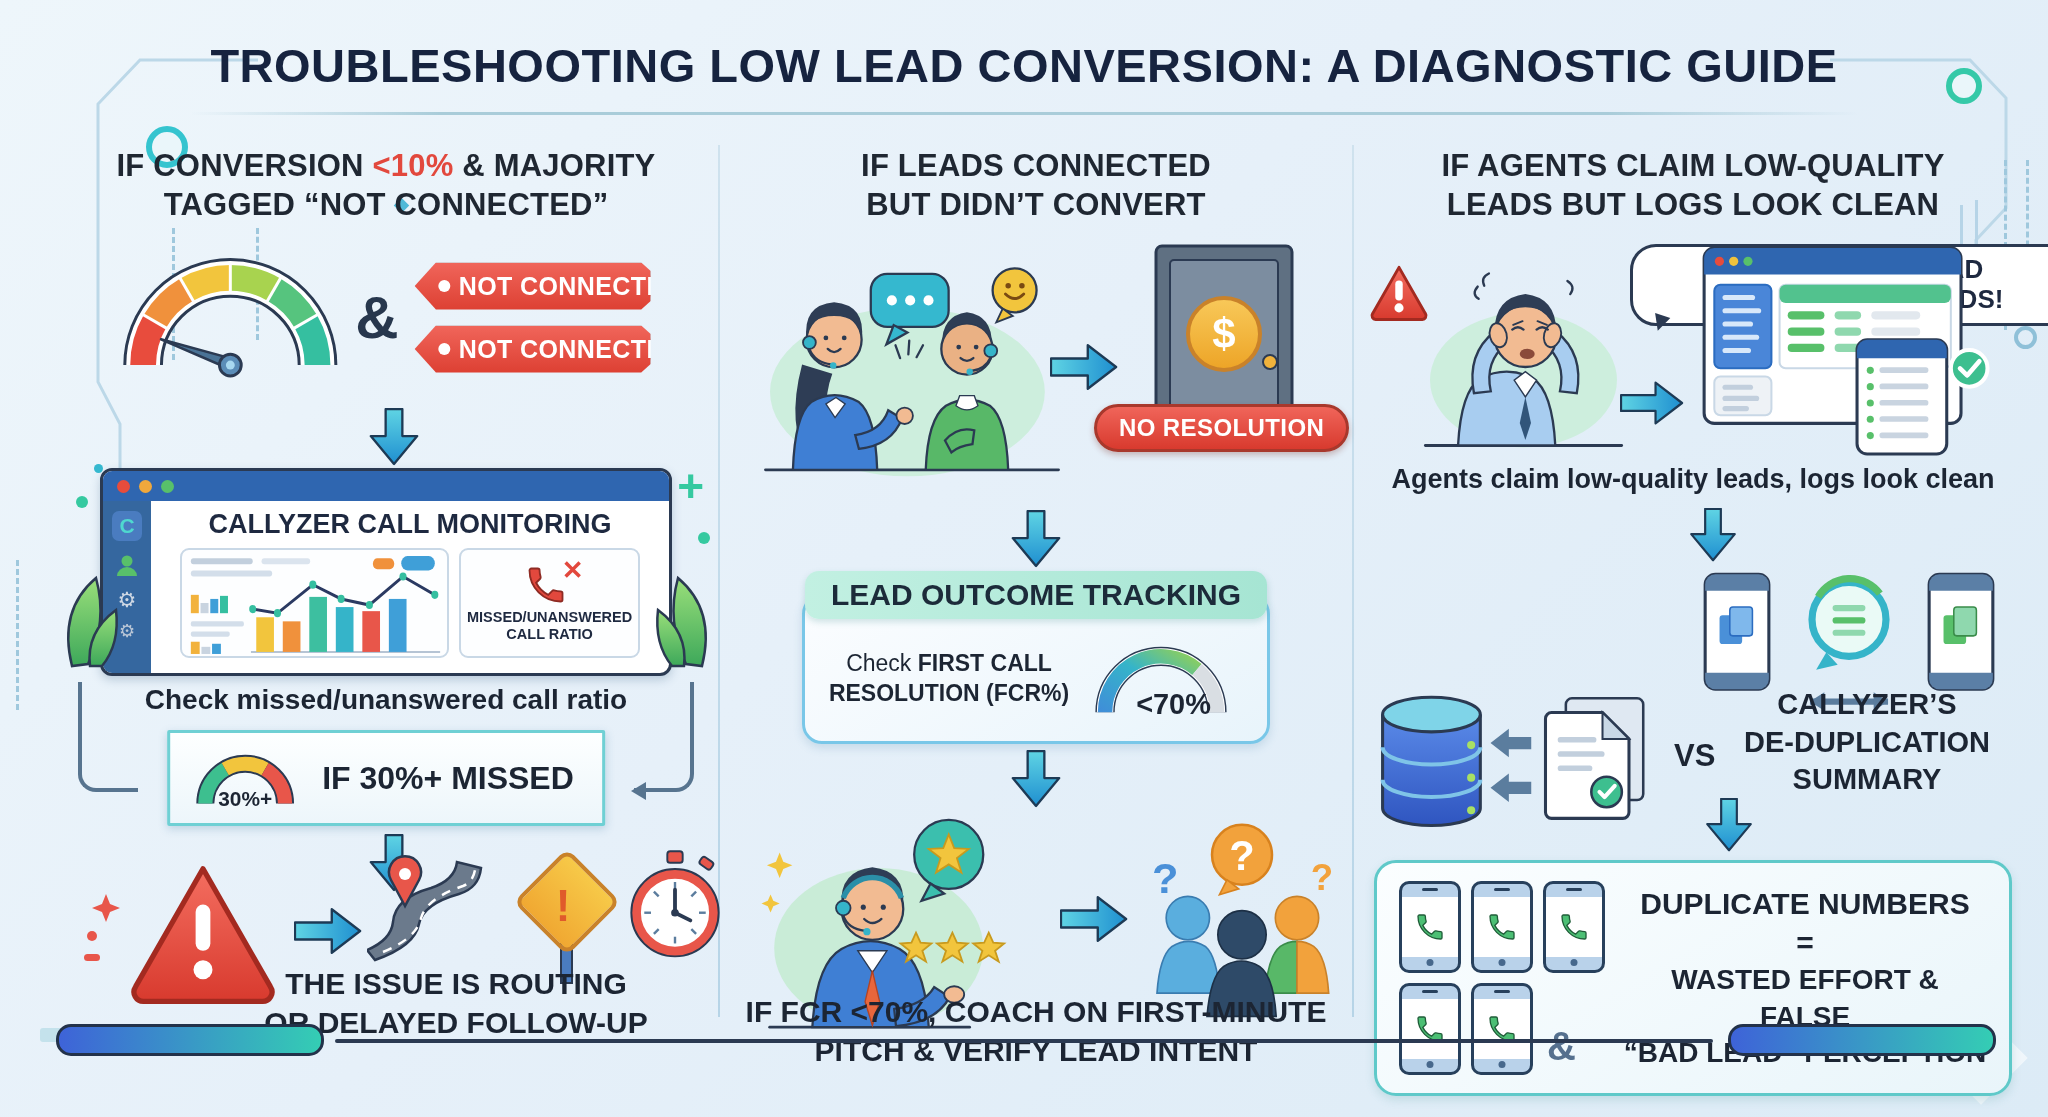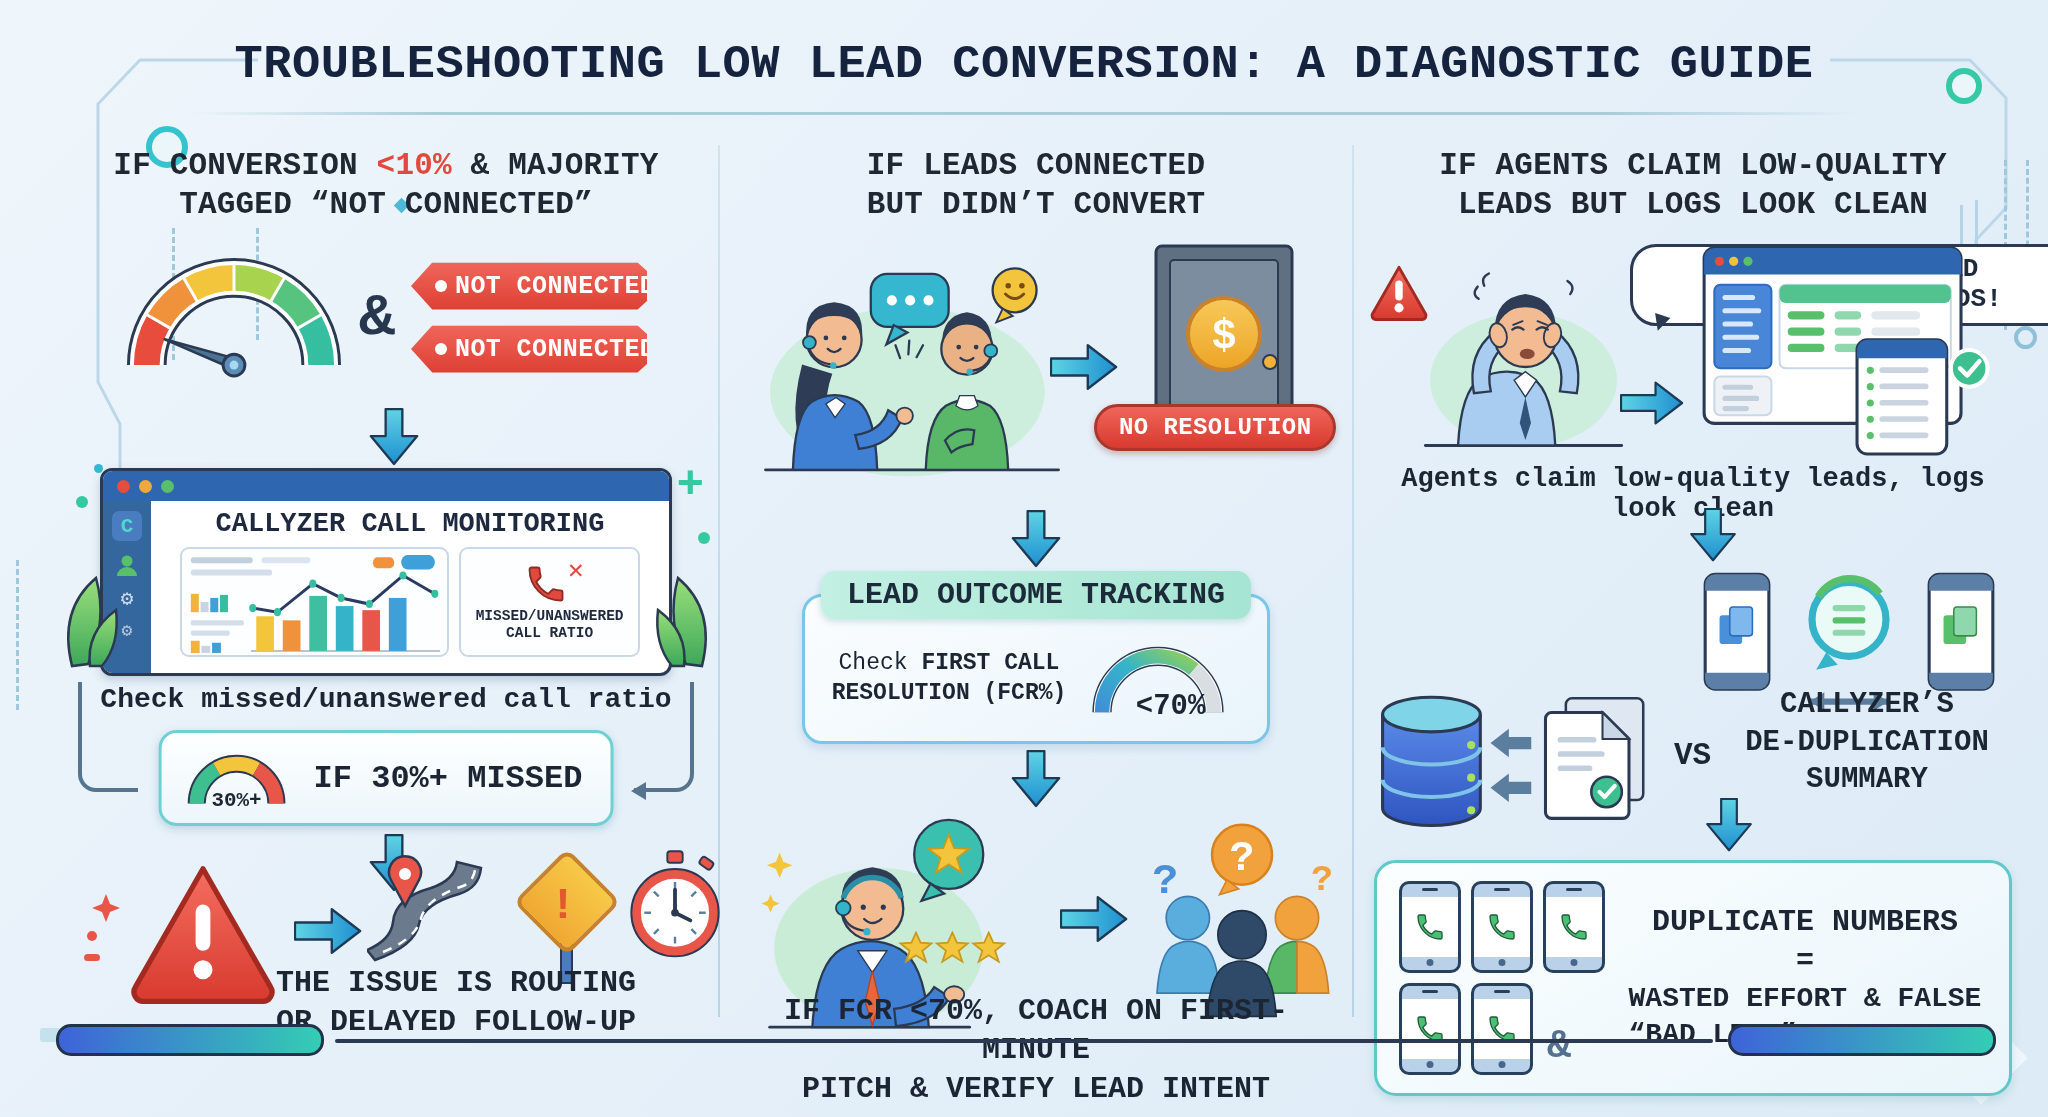--- a/index.html
+++ b/index.html
@@ -1,18 +1,18 @@
 <!DOCTYPE html>
 <html><head>
 <meta charset="utf-8">
 <style>
   html,body{margin:0;padding:0;background:#d9e6f2;}
   .stage{position:relative;width:2048px;height:1117px;overflow:hidden;
     background:linear-gradient(135deg,#eef6fb 0%,#e6f0f9 45%,#dcebf6 100%);
-    font-family:Liberation Mono, monospace;color:#1d2737;}
+    font-family:Liberation Sans, sans-serif;color:#1d2737;}
   .abs{position:absolute;}
   
   .title{position:absolute;top:38px;left:0;width:100%;text-align:center;
     font-size:47px;font-weight:800;letter-spacing:.5px;color:#16233f;}
   .title-underline{position:absolute;top:112px;left:190px;right:190px;height:3px;
     background:linear-gradient(90deg,rgba(170,204,216,0),#a9ccd9 15%,#a9ccd9 85%,rgba(170,204,216,0));}
   .v-divider{position:absolute;top:145px;bottom:100px;width:2px;
     background:linear-gradient(#cfe2ee,#b6d4e7);}
   
   .col{position:absolute;top:146px;}
@@ -50,21 +50,21 @@
   
   .bracket-l{position:absolute;left:16px;top:8px;width:56px;height:106px;
     border-left:4px solid #57748f;border-bottom:4px solid #57748f;border-bottom-left-radius:18px;}
   .bracket-r{position:absolute;right:16px;top:8px;width:56px;height:106px;
     border-right:4px solid #57748f;border-bottom:4px solid #57748f;border-bottom-right-radius:18px;}
   .bracket-r::after{content:"";position:absolute;left:-12px;bottom:-12px;
     border:9px solid transparent;border-right:15px solid #57748f;}
   .check-label{position:absolute;top:10px;width:100%;text-align:center;font-size:28px;
     font-weight:700;color:#1c2533;}
   .if-missed-box{display:flex;align-items:center;gap:16px;padding:8px 28px 8px 14px;
-    background:linear-gradient(#fdffff,#edf6fb);border:3px solid #6fd0d4;border-radius:18px;
+    background:linear-gradient(#fdffff,#edf6fb);border:3px solid #6fd0d4;border-radius:2px;
     box-shadow:0 3px 8px rgba(60,120,160,.25);}
   .if-missed-label{font-size:32px;font-weight:800;color:#1c2533;white-space:nowrap;}
   .conclusion{font-size:30px;font-weight:800;text-align:center;line-height:1.3;color:#1c2533;}
   
   .pill-red{display:inline-block;padding:7px 22px;background:linear-gradient(#f0655a,#d83a2e);
     border:3px solid #a8382c;border-radius:999px;color:#fff;font-weight:800;font-size:24px;
     letter-spacing:.4px;box-shadow:0 3px 6px rgba(120,40,30,.3);white-space:nowrap;}
   .track-box{position:relative;width:468px;box-sizing:border-box;border:3px solid #79c7e8;
     border-radius:20px;background:linear-gradient(150deg,#fbfdff,#e8f4fb);
     padding:30px 18px 16px;box-shadow:0 4px 10px rgba(70,130,170,.2);}

